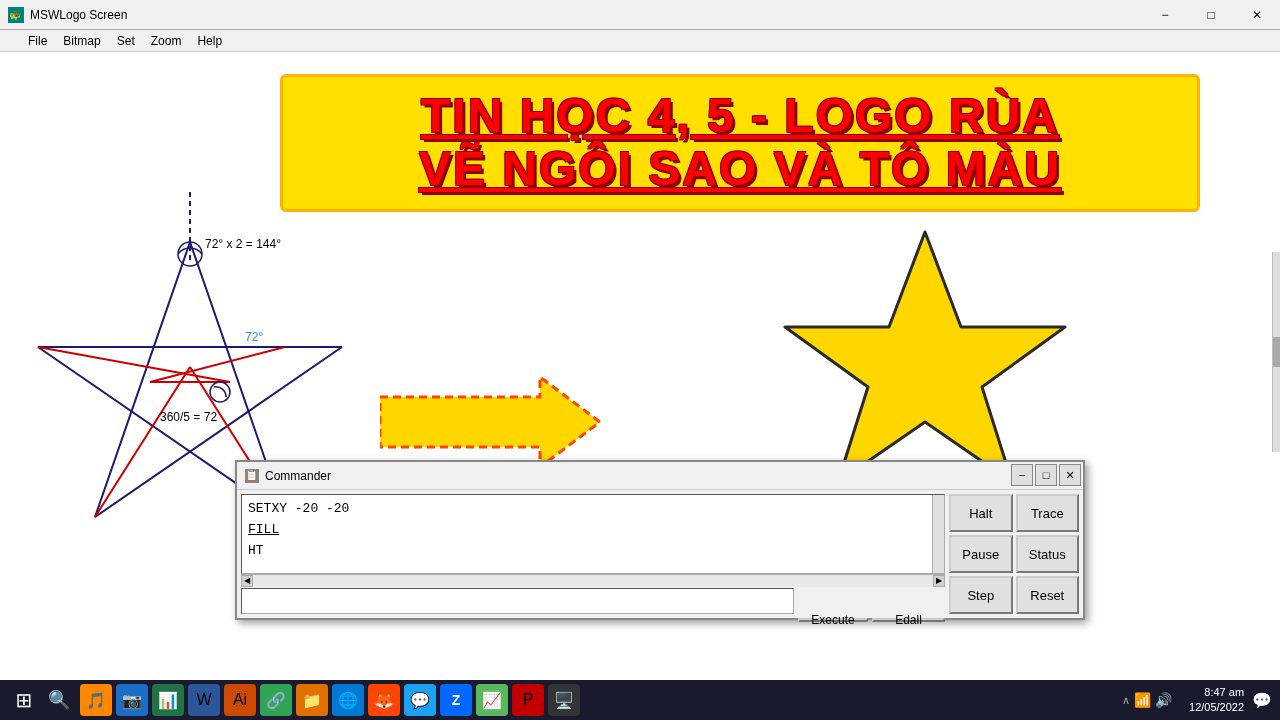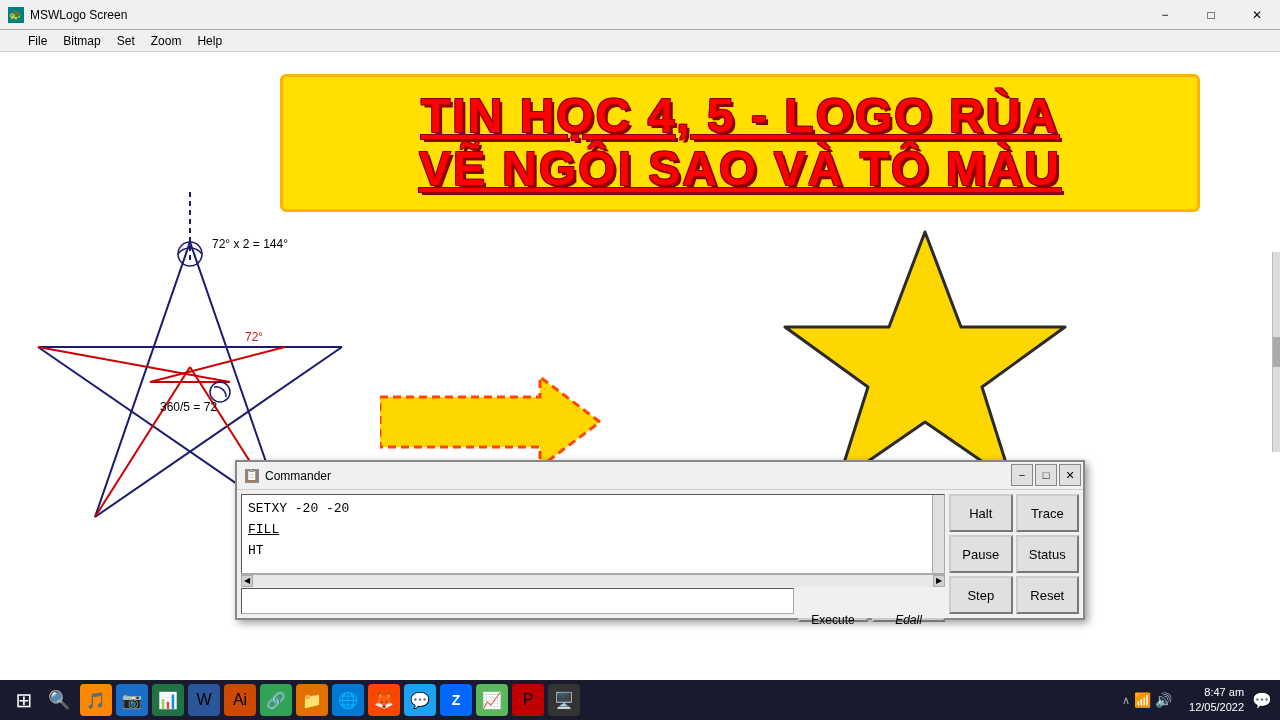--- a/index.html
+++ b/index.html
@@ -376,23 +376,23 @@
       <circle cx="170" cy="72" r="12" stroke="#1a1a6e" stroke-width="1.5" fill="none"></circle>
 
       <circle cx="200" cy="210" r="10" stroke="#1a1a6e" stroke-width="1.5" fill="none"></circle>
 
       <path d="M 158,72 A 15,15 0 0,1 182,72" stroke="#1a1a6e" stroke-width="1.5" fill="none"></path>
 
       <path d="M 194,205 A 10,10 0 0,1 206,215" stroke="#1a1a6e" stroke-width="1.5" fill="none"></path>
     </svg>
     
     
-    <div class="annotation" style="left: 185px; top: 55px; font-size: 12px; color: #000; margin-left: 7px;">72° x 2 = 144°</div>
-    <div class="annotation" style="left: 225px; top: 148px; font-size: 12px; color: #b91c1c; text-align: right;">72°</div>
-    <div class="annotation" style="left: 140px; top: 218px; font-size: 12px; color: #000;">360/5 = 72</div>
+    <div class="annotation" style="left: 185px; top: 55px; font-size: 12px; color: #000;">72° x 2 = 144°</div>
+    <div class="annotation" style="left: 225px; top: 148px; font-size: 12px; color: #3b82f6; text-align: right;">72°</div>
+    <div class="annotation" style="left: 140px; top: 228px; font-size: 12px; color: #000;">360/5 = 72</div>
   </div>
 
   <div id="arrow">
     <svg width="230" height="100" viewBox="0 0 230 100">
 
       <polygon points="0,25 160,25 160,5 220,50 160,95 160,75 0,75" fill="#FFD700" stroke="#FF4500" stroke-width="3" stroke-dasharray="8,5"></polygon>
     </svg>
   </div>
 
   <div id="star-filled">
@@ -427,21 +427,21 @@
 
         <div id="hscrollbar" style="height:12px; background:#e0e0e0; border-top:1px solid #aaa; display:flex; align-items:center;">
           <div class="scroll-arrow" style="width:12px;height:12px;background:#d0d0d0;border:1px solid #aaa;display:flex;align-items:center;justify-content:center;font-size:8px;">◀</div>
           <div class="scroll-track" style="flex:1;height:12px;background:#e8e8e8;"></div>
           <div class="scroll-arrow" style="width:12px;height:12px;background:#d0d0d0;border:1px solid #aaa;display:flex;align-items:center;justify-content:center;font-size:8px;">▶</div>
         </div>
 
         <div style="display:flex; gap:4px; height:26px; margin-top:2px;">
           <input type="text" id="commander-input" style="flex: 1 1 0%; background: white; border: 1px inset rgb(170, 170, 170); padding: 2px 4px; font-family: &quot;Courier New&quot;, monospace; font-size: 12px;">
           <button class="cmd-exec-btn" style="width:70px;background:#e0e0e0;border:2px outset #ccc;font-size:12px;cursor:pointer;">Execute</button>
-          <button class="cmd-exec-btn" style="width:73px;background:#86efac;border:2px outset #ccc;font-size:12px;cursor:pointer;font-style:italic;">Edall</button>
+          <button class="cmd-exec-btn" style="width:73px;background:#86efac;border:2px outset #ccc;font-size:12px;cursor:pointer;">Edall</button>
         </div>
       </div>
 
       <div id="commander-buttons" style="display:grid;grid-template-columns:1fr 1fr;grid-template-rows:repeat(3,1fr);gap:3px;width:130px;">
         <button class="cmd-action-btn" style="background:#e0e0e0;border:2px outset #ccc;font-size:13px;cursor:pointer;">Halt</button>
         <button class="cmd-action-btn" style="background:#e0e0e0;border:2px outset #ccc;font-size:13px;cursor:pointer;">Trace</button>
         <button class="cmd-action-btn" style="background:#e0e0e0;border:2px outset #ccc;font-size:13px;cursor:pointer;">Pause</button>
         <button class="cmd-action-btn" style="background:#e0e0e0;border:2px outset #ccc;font-size:13px;cursor:pointer;">Status</button>
         <button class="cmd-action-btn" style="background:#e0e0e0;border:2px outset #ccc;font-size:13px;cursor:pointer;">Step</button>
         <button class="cmd-action-btn" style="background:#e0e0e0;border:2px outset #ccc;font-size:13px;cursor:pointer;">Reset</button>

